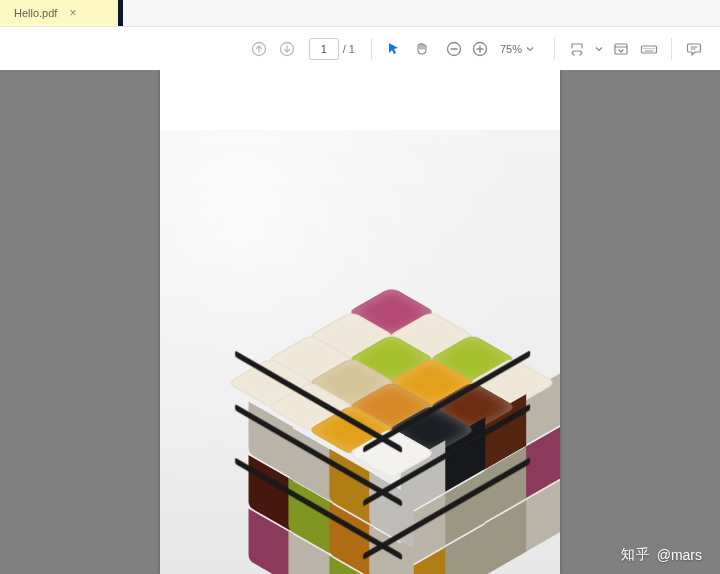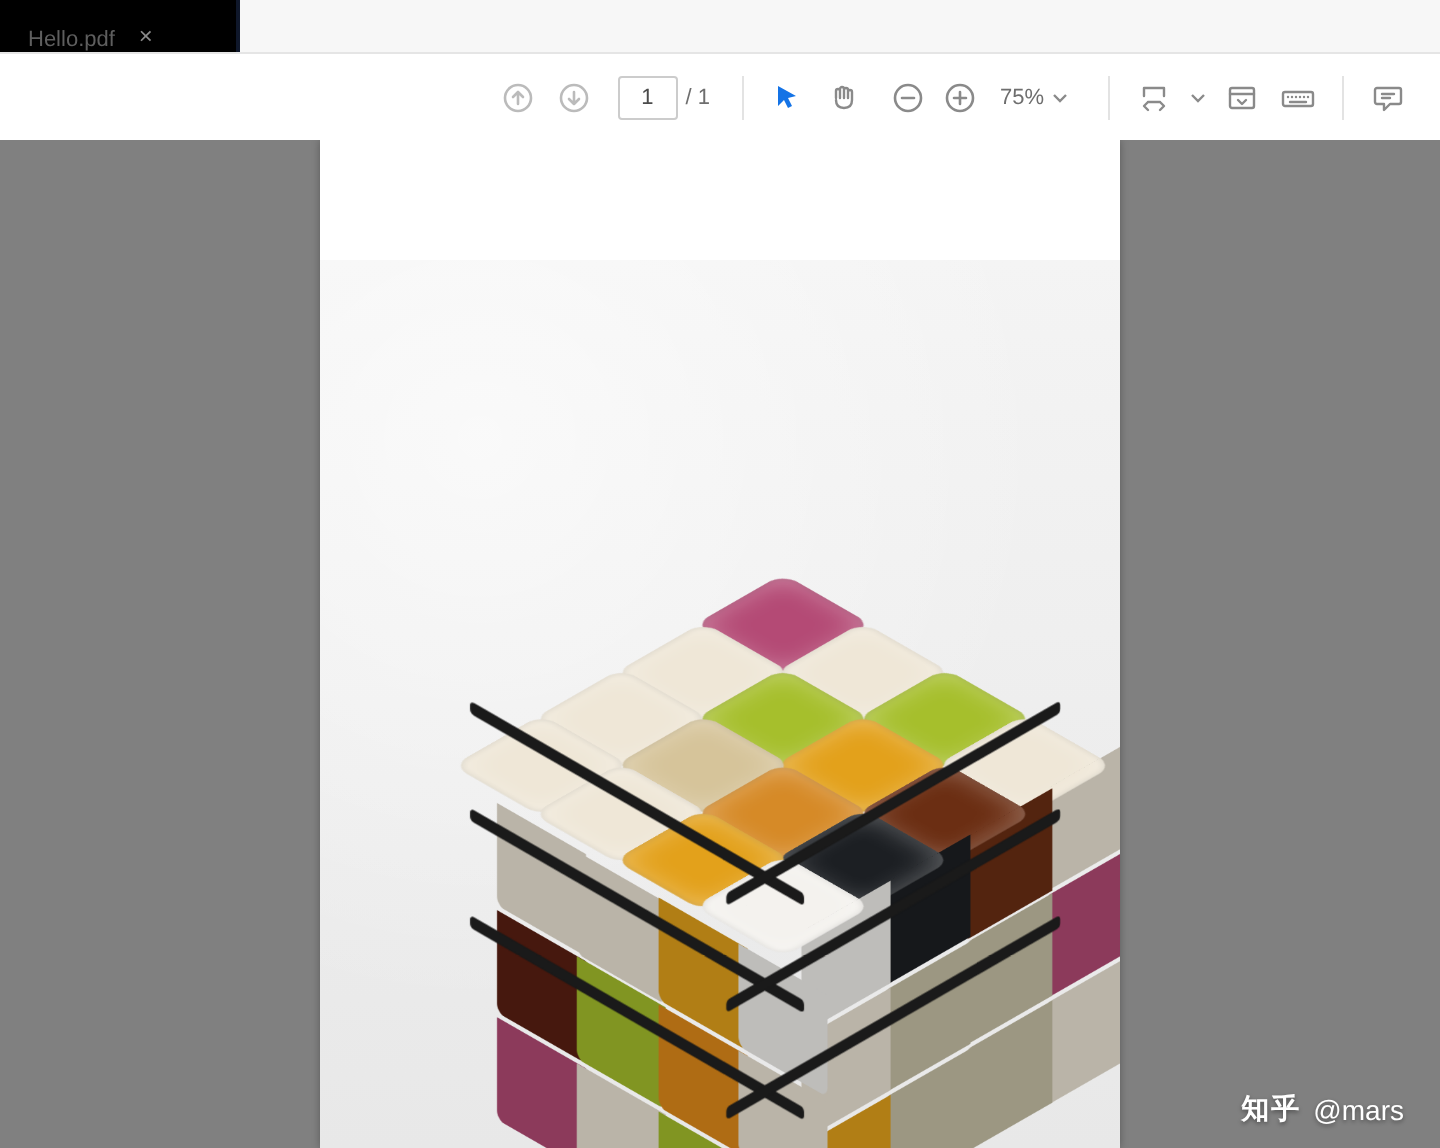--- a/index.html
+++ b/index.html
@@ -15,24 +15,24 @@
     position: relative;
   }
   .tabstrip {
     height: 26px;
     background: #f7f7f7;
     border-bottom: 1px solid #e5e5e5;
     display: flex;
     align-items: stretch;
   }
   .tab {
-    background: #000000;
-    border-right: 2px solid #0f172a;
-    display: flex;
-    align-items: flex-end;
+    background: #fef9c3;
+    border-right: 5px solid #0f172a;
+    display: flex;
+    align-items: center;
     padding: 0 8px 0 14px;
     gap: 10px;
     min-width: 96px;
   }
   .tab .label { color: #5e5e5e; font-size: 11px; }
   .tab .close {
     font-size: 12px;
     color: #8a8a8a;
     line-height: 1;
     cursor: pointer;
@@ -163,21 +163,21 @@
     right: 18px;
     bottom: 10px;
     color: #fff;
     font-size: 14px;
     display: flex;
     align-items: center;
     gap: 6px;
     text-shadow: 0 1px 2px rgba(0,0,0,.4);
   }
   .zhihu-logo {
-    font-weight: 700;
+    font-weight: 400;
     letter-spacing: 1px;
   }
 
   svg { display: block; }
 </style>
 </head>
 <body>
 
 <div class="tabstrip">
   <div class="tab">

